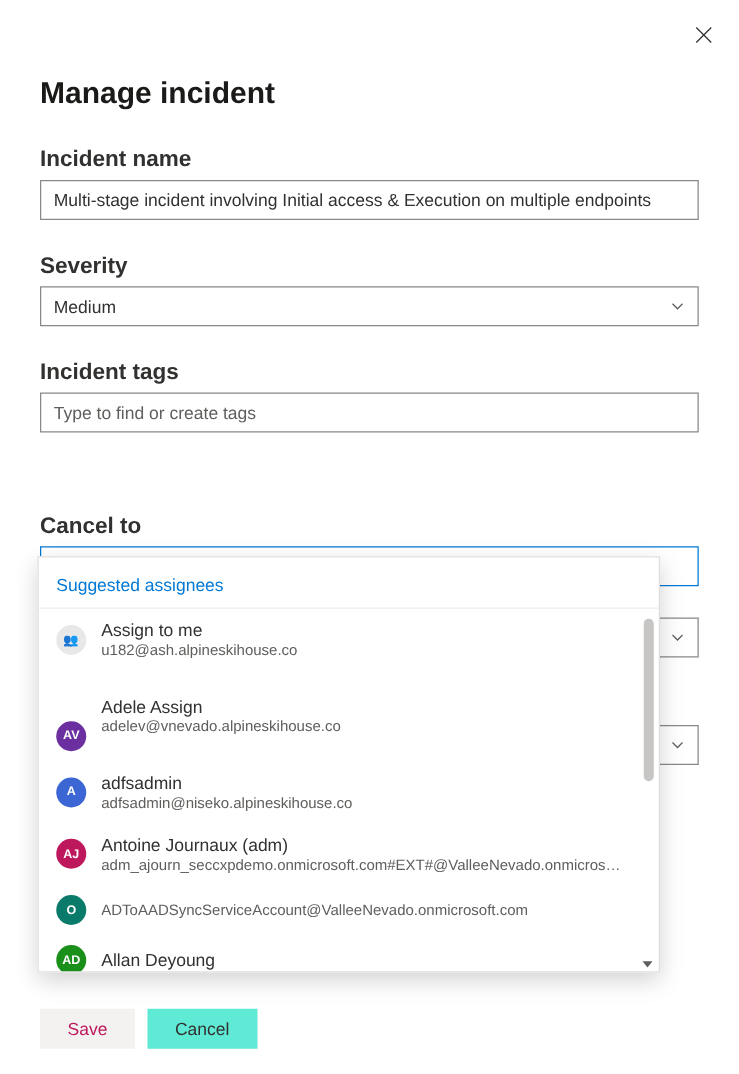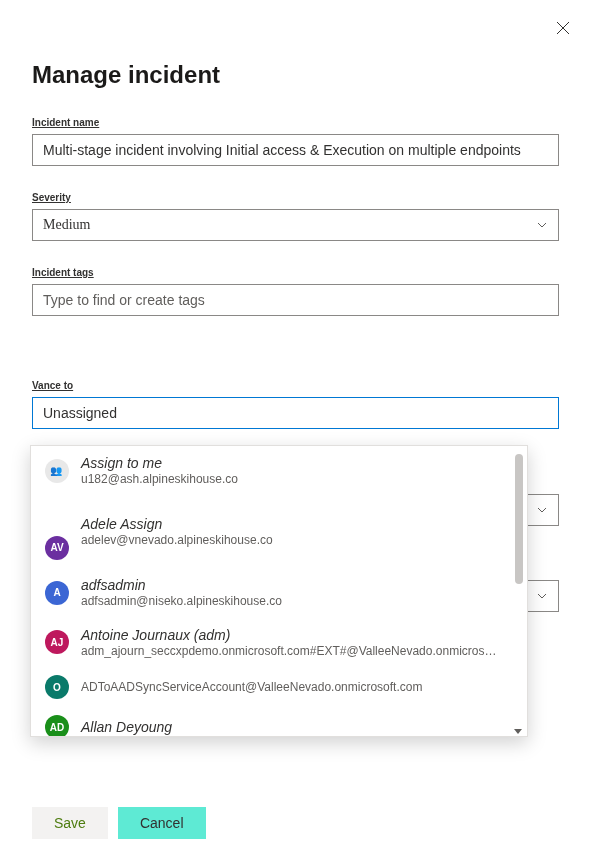--- a/index.html
+++ b/index.html
@@ -28,26 +28,25 @@
   .close-btn svg { width: 14px; height: 14px; }
   h1 {
     font-size: 24px;
     font-weight: 700;
     margin-top: 41px;
     margin-bottom: 28px;
     color: #1b1a19;
   }
   .field { margin-bottom: 26px; }
   .field-label {
-    font-size: 10px;
+    font-size: 18px;
     font-weight: 600;
     color: #323130;
     margin-bottom: 6px;
     display: block;
-    text-decoration: underline;
   }
   .text-input {
     width: 100%;
     height: 32px;
     border: 1px solid #8a8886;
     padding: 0 10px;
     font-size: 14px;
     font-family: inherit;
     color: #323130;
     background: #fff;
@@ -61,21 +60,21 @@
     position: relative;
     width: 100%;
     height: 32px;
     border: 1px solid #8a8886;
     display: flex;
     align-items: center;
     padding: 0 10px;
     cursor: pointer;
     background: #fff;
   }
-  .select-value { font-size: 14px; flex: 1; font-family: Liberation Serif, serif; }
+  .select-value { font-size: 14px; flex: 1; }
   .chev {
     width: 12px; height: 12px;
     display: flex; align-items: center; justify-content: center;
   }
   .tags-gap { height: 28px; }
   .assign-label { margin-top: 10px; }
   .dropdown-panel {
     position: absolute;
     left: 30px;
     top: 445px;
@@ -110,21 +109,21 @@
     display: flex;
     align-items: center;
     justify-content: center;
     font-size: 10px;
     font-weight: 600;
     color: #fff;
     flex-shrink: 0;
   }
   .avatar.gray { background: #e8e8e8; color: #555; }
   .row-text { flex: 1; min-width: 0; }
-  .row-name { font-size: 14px; color: #323130; line-height: 1.3; font-style: italic; }
+  .row-name { font-size: 14px; color: #323130; line-height: 1.3; }
   .row-email {
     font-size: 12px;
     color: #605e5c;
     line-height: 1.3;
     white-space: nowrap;
     overflow: hidden;
     text-overflow: ellipsis;
   }
   .scroll-track {
     position: absolute;
@@ -166,21 +165,21 @@
   .btn {
     height: 32px;
     padding: 0 22px;
     border: none;
     font-size: 14px;
     font-family: inherit;
     cursor: pointer;
   }
   .btn-save {
     background: #f3f2f1;
-    color: #4d7c0f;
+    color: #be185d;
   }
   .btn-cancel {
     background: #5eead4;
     color: #323130;
   }
 </style>
 </head>
 <body>
 
 <button class="close-btn">
@@ -210,21 +209,21 @@
 </div>
 
 <div class="field">
   <label class="field-label">Incident tags</label>
   <input class="text-input" type="text" placeholder="Type to find or create tags" style="">
 </div>
 
 <div class="tags-gap"></div>
 
 <div class="field">
-  <label class="field-label assign-label">Vance to</label>
+  <label class="field-label assign-label">Cancel to</label>
   <input class="text-input focused" type="text" value="Unassigned" style="">
 </div>
 
 <div class="select-wrap hidden-field one">
   <span class="select-value"></span>
   <span class="chev">
     <svg viewBox="0 0 12 12" width="12" height="12">
         <polyline points="2,4 6,8 10,4" fill="none" stroke="#605e5c" stroke-width="1"></polyline>
       </svg>
   </span>
@@ -232,20 +231,21 @@
 <div class="select-wrap hidden-field two">
   <span class="select-value"></span>
   <span class="chev">
     <svg viewBox="0 0 12 12" width="12" height="12">
         <polyline points="2,4 6,8 10,4" fill="none" stroke="#605e5c" stroke-width="1"></polyline>
       </svg>
   </span>
 </div>
 
 <div class="dropdown-panel">
+  <div class="panel-header">Suggested assignees</div>
   <div class="list-scroll" id="assignee-list">
 
     <div class="assignee-row">
         <div class="avatar gray">👥</div>
         <div class="row-text">
           <div class="row-name">Assign to me</div>
           <div class="row-email">u182@ash.alpineskihouse.co</div>
         </div>
       </div>
       <div class="assignee-row">

